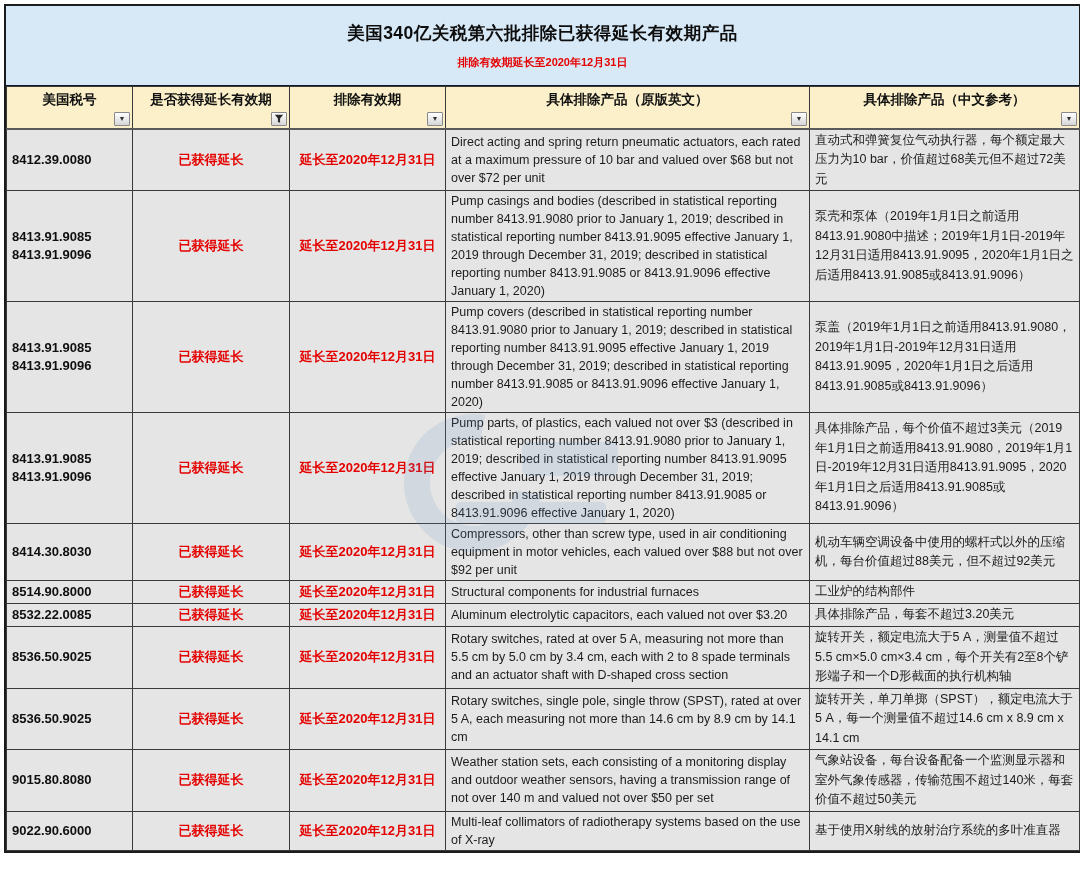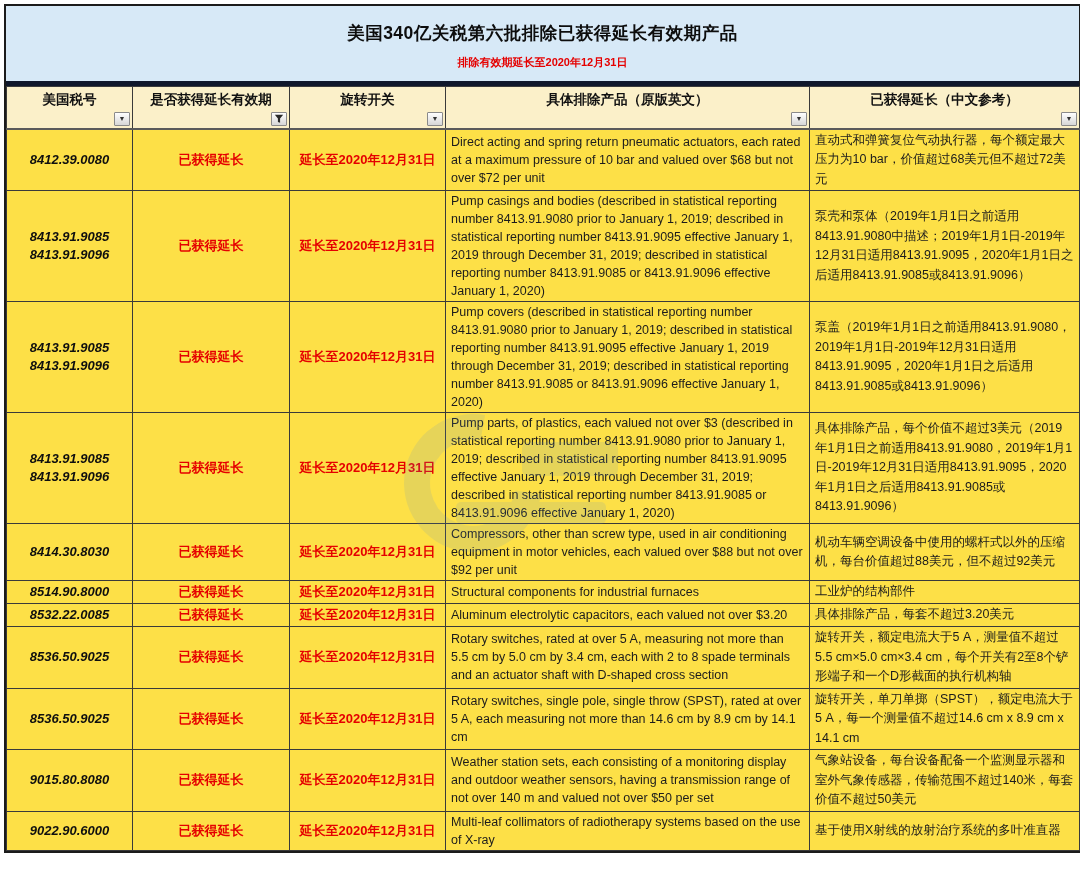--- a/index.html
+++ b/index.html
@@ -17,21 +17,21 @@
   .sheet{
     position:absolute;left:4px;top:4px;width:1073px;
     border:2px solid #1b1b1b;background:#fff;
   }
   .title-block{
     background:var(--title-bg,#d7e9f7);
     text-align:center;
     height:80px;
     box-sizing:border-box;
     padding-top:15px;
-    border-bottom:5px solid #0f172a;
+    border-bottom:1px solid #0f172a;
   }
   .main-title{
     font-size:17.5px;font-weight:bold;color:#0d0d0d;letter-spacing:0.5px;
   }
   .sub-title{
     margin-top:10px;font-size:11px;font-weight:bold;color:var(--accent-red,#e50000);
   }
   table{
     border-collapse:collapse;table-layout:fixed;width:100%;
   }
@@ -50,25 +50,25 @@
     background:linear-gradient(#fefefe,#d7d7d7);
     border:1px solid #8a8a8a;border-radius:1px;
     display:flex;align-items:center;justify-content:center;
     cursor:pointer;line-height:1;
   }
   .filter-btn .icon-arrow{font-size:7px;color:#333;}
   .filter-btn .icon-funnel{display:none;}
   .filter-btn.funnel .icon-funnel{display:block;}
   td{
     font-size:12.5px;color:#1c1c1c;box-sizing:border-box;
-    vertical-align:middle;padding:2px 5px;background:#fde047;
+    vertical-align:middle;padding:2px 5px;background:#e5e5e5;
   }
   td.code{
-    text-align:center;font-weight:bold;font-size:13px;color:#0f0f0f;
-    white-space:pre-line;line-height:18px;font-style:italic;
+    text-align:left;font-weight:bold;font-size:13px;color:#0f0f0f;
+    white-space:pre-line;line-height:18px;
   }
   td.status,td.validity{
     text-align:center;font-weight:bold;font-size:13px;
     color:var(--accent-red,#e50000);
     margin-top:35px;
   }
   td.en{line-height:18px;padding:1px 5px;}
   td.cn{line-height:19.5px;padding:1px 5px;margin-left:28px;}
   .watermark{
     position:absolute;left:398px;top:408px;width:230px;height:125px;
@@ -120,37 +120,37 @@
     <span class="th-label">是否获得延长有效期</span>
     <button class="filter-btn funnel">
       <svg class="icon-funnel" viewBox="0 0 12 12" width="10" height="10">
                 <path d="M1,1 L11,1 L7.3,5.3 L7.3,10.6 L4.7,9.6 L4.7,5.3 Z" fill="#2a2a2a"></path>
               </svg>
 
     </button>
   </th>
 
   <th class="col-header">
-    <span class="th-label">旋转开关</span>
+    <span class="th-label">排除有效期</span>
     <button class="filter-btn">
 
       <span class="icon-arrow">▼</span>
     </button>
   </th>
 
   <th class="col-header">
     <span class="th-label">具体排除产品（原版英文）</span>
     <button class="filter-btn">
 
       <span class="icon-arrow">▼</span>
     </button>
   </th>
 
   <th class="col-header">
-    <span class="th-label">已获得延长（中文参考）</span>
+    <span class="th-label">具体排除产品（中文参考）</span>
     <button class="filter-btn">
 
       <span class="icon-arrow">▼</span>
     </button>
   </th>
 </tr>
     </thead>
     <tbody id="table-body">
   <tr class="data-row">
     <td class="code">8412.39.0080</td>

